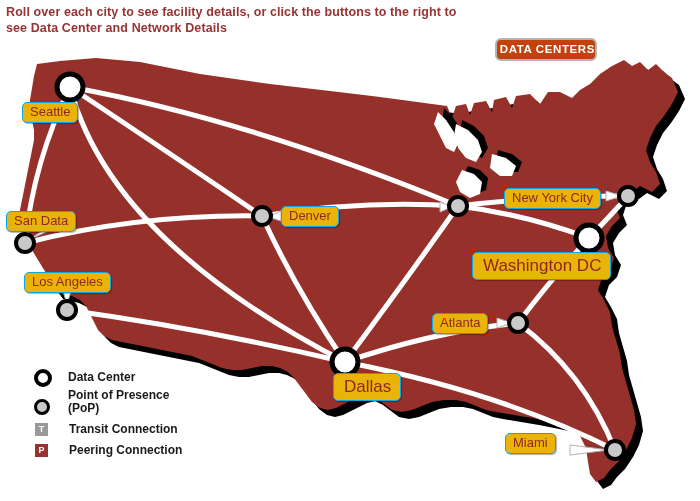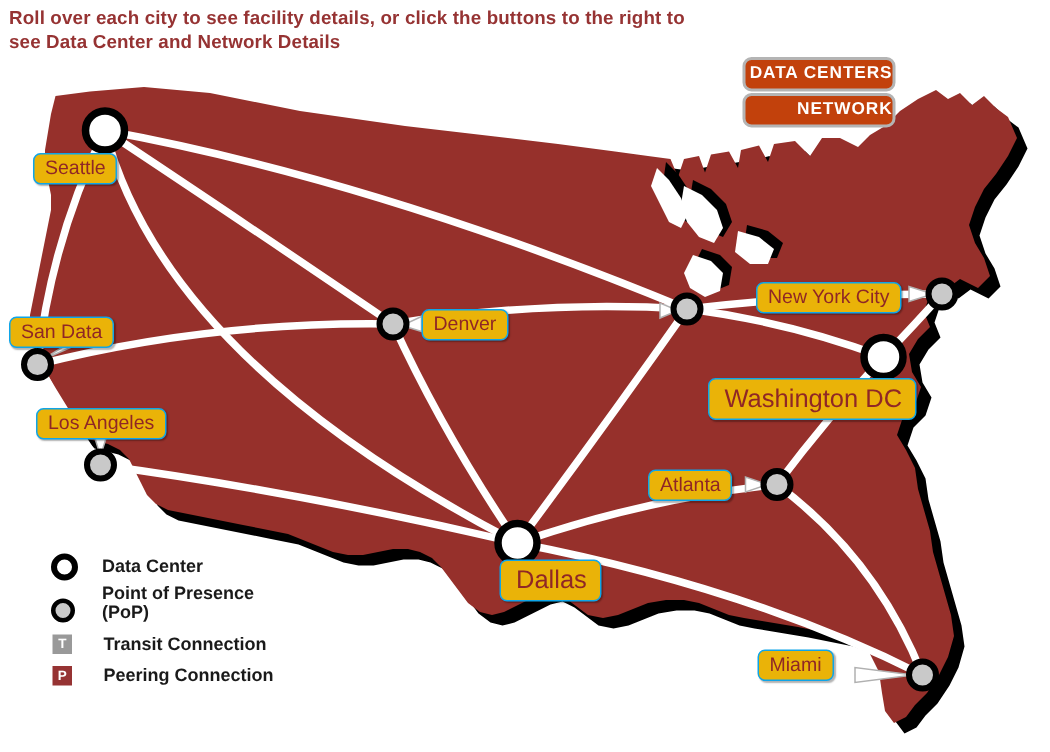--- a/index.html
+++ b/index.html
@@ -268,21 +268,20 @@
       <g>
         <circle cx="345" cy="362" r="13" fill="#ffffff" stroke="#000000" stroke-width="5"></circle>
       </g>
       <g>
         <circle cx="615" cy="450" r="9" fill="#c9c9c9" stroke="#000000" stroke-width="4"></circle>
       </g>
     </g>
   </svg>
 
   <div id="btn-data-centers" class="nav-button">DATA CENTERS</div>
-  <div id="btn-network" class="nav-button">NETWORK</div>
 
   <div class="city-label" style="left:22px; top:102px;">Seattle</div>
   <div class="city-label" style="left:6px; top:211px;">San Data</div>
   <div class="city-label" style="left:24px; top:272px;">Los Angeles</div>
   <div class="city-label" style="left:281px; top:206px;">Denver</div>
   <div class="city-label" style="left:504px; top:188px;">New York City</div>
   <div class="city-label big" style="left:472px; top:252px;">Washington DC</div>
   <div class="city-label" style="left:432px; top:313px;">Atlanta</div>
   <div class="city-label big" style="left:333px; top:373px;">Dallas</div>
   <div class="city-label" style="left:505px; top:433px;">Miami</div>

